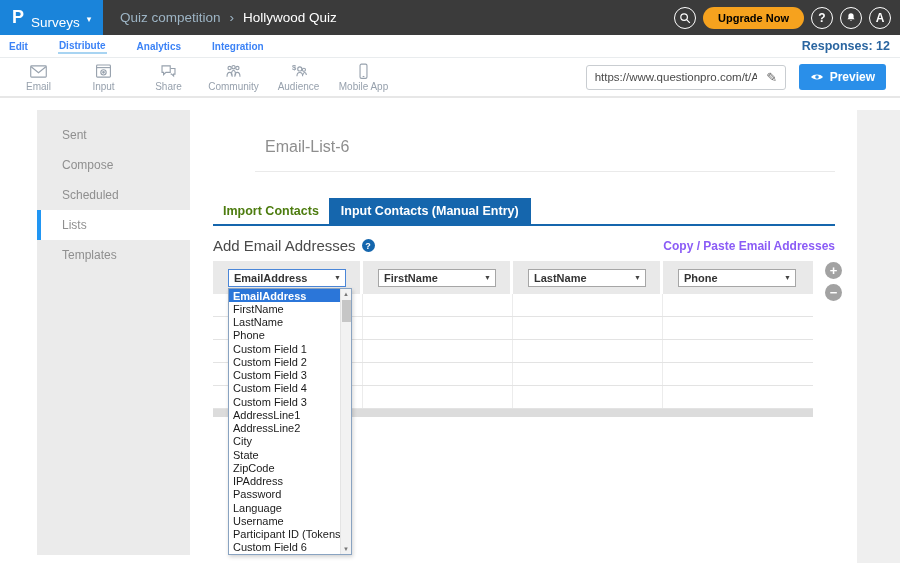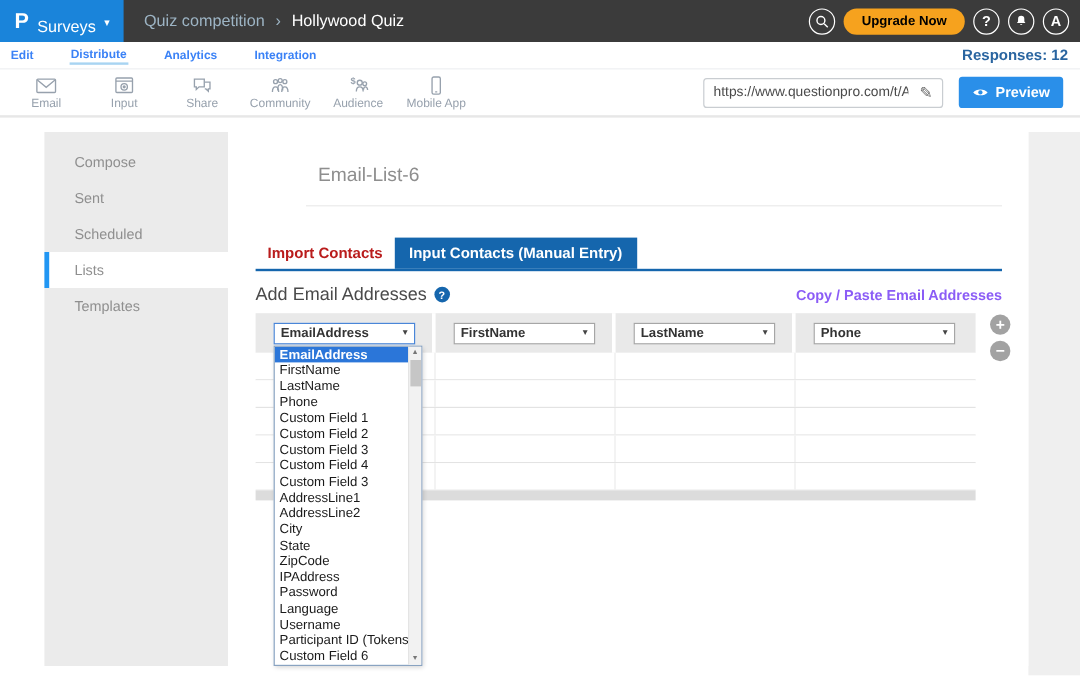--- a/index.html
+++ b/index.html
@@ -57,21 +57,21 @@
   .side-item.active { background:#fff; border-left:4px solid #2196f3; padding-left:21px; }
 
   .main { width:667px; height:445px; background:#fff; position:relative;
           padding:0 22px 0 23px; flex:none; }
   .right-gutter { width:43px; height:453px; background:#efefef; flex:none; }
 
   .list-title { margin-top:28px; margin-left:52px; font-size:16px; color:#8e8e8e; }
   .title-rule { border:none; border-top:1px solid #eaeaea; margin:15px 0 0 42px; }
 
   .tabs { display:flex; margin-top:26px; border-bottom:2px solid #1566ad; align-items:flex-end; }
-  .tab { font-size:12.5px; font-weight:700; padding:6px 10px; color:#b91c1c; cursor:pointer; }
+  .tab { font-size:12.5px; font-weight:700; padding:6px 10px; color:#4d7c0f; cursor:pointer; }
   .tab.active { background:#1566ad; color:#fff; padding:6px 12px; }
 
   .section-row { display:flex; align-items:center; margin-top:11px; }
   .section-title { font-size:15px; color:#4a4a4a; }
   .help-badge { width:13px; height:13px; background:#1566ad; color:#fff; border-radius:50%;
                 font-size:9px; font-weight:700; display:flex; align-items:center;
                 justify-content:center; margin-left:6px; cursor:pointer; }
   .copy-link { margin-left:auto; font-size:12px; font-weight:700; color:#8b5cf6;
                text-decoration:none; cursor:pointer; }
 
@@ -216,22 +216,22 @@
           <circle cx="7" cy="5" r="1.8" fill="#2a8fe9"></circle>
         </svg>
       <span>Preview</span>
     </button>
   </div>
 </div>
 
 <div class="content">
 
   <aside class="sidebar">
+    <div class="side-item">Sent</div>
     <div class="side-item">Compose</div>
-    <div class="side-item">Sent</div>
     <div class="side-item">Scheduled</div>
     <div class="side-item active">Lists</div>
     <div class="side-item">Templates</div>
   </aside>
 
   <main class="main">
     <div class="list-title">Email-List-6</div>
     <hr class="title-rule">
 
     <div class="tabs">

